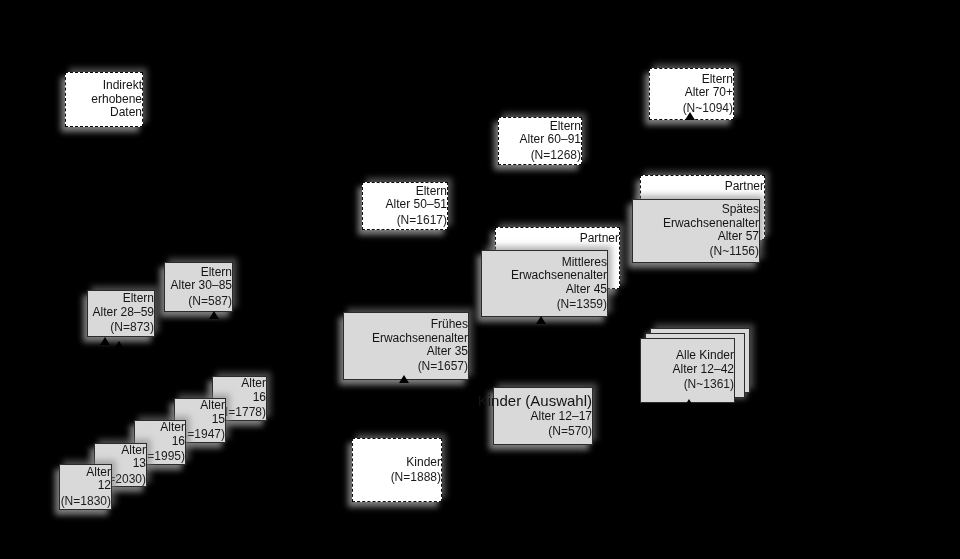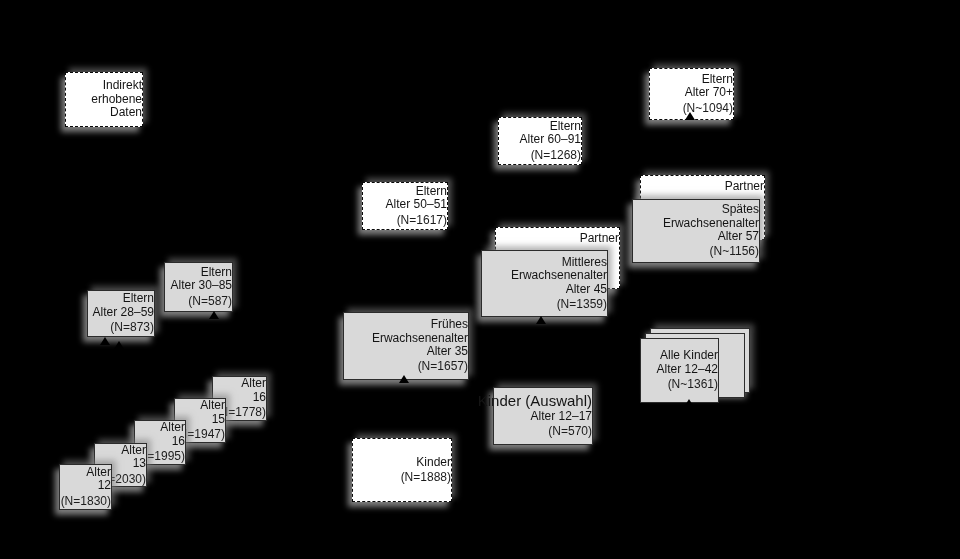--- a/index.html
+++ b/index.html
@@ -125,27 +125,27 @@
   </div>
 
   <div class="box grayb" style="left:493px;top:387px;width:100px;height:58px">
     <div class="t" style="font-size:15px">Kinder (Auswahl)</div>
     <div class="t">Alter 12–17</div>
     <div class="n">(N=570)</div>
   </div>
 
   <div class="box grayb" style="left:650px;top:328px;width:100px;height:65px"></div>
   <div class="box grayb nosh" style="left:645px;top:333px;width:100px;height:65px"></div>
-  <div class="box grayb nosh" style="left:640px;top:338px;width:79px;height:65px">
+  <div class="box grayb nosh" style="left:640px;top:338px;width:95px;height:65px">
     <div class="t">Alle Kinder</div>
     <div class="t">Alter 12–42</div>
     <div class="n">(N~1361)</div>
   </div>
 
-  <div class="box dashedw" style="left:352px;top:438px;width:100px;height:64px">
+  <div class="box dashedw" style="left:352px;top:438px;width:90px;height:64px">
     <div class="t">Kinder</div>
     <div class="n">(N=1888)</div>
   </div>
 
 
   <div class="arrow" style="left:685px;top:112px"></div>
   <div class="arrow" style="left:536px;top:316px"></div>
   <div class="arrow" style="left:399px;top:375px"></div>
   <div class="arrow" style="left:684px;top:399px"></div>
   <div class="arrow" style="left:100px;top:337px"></div>

